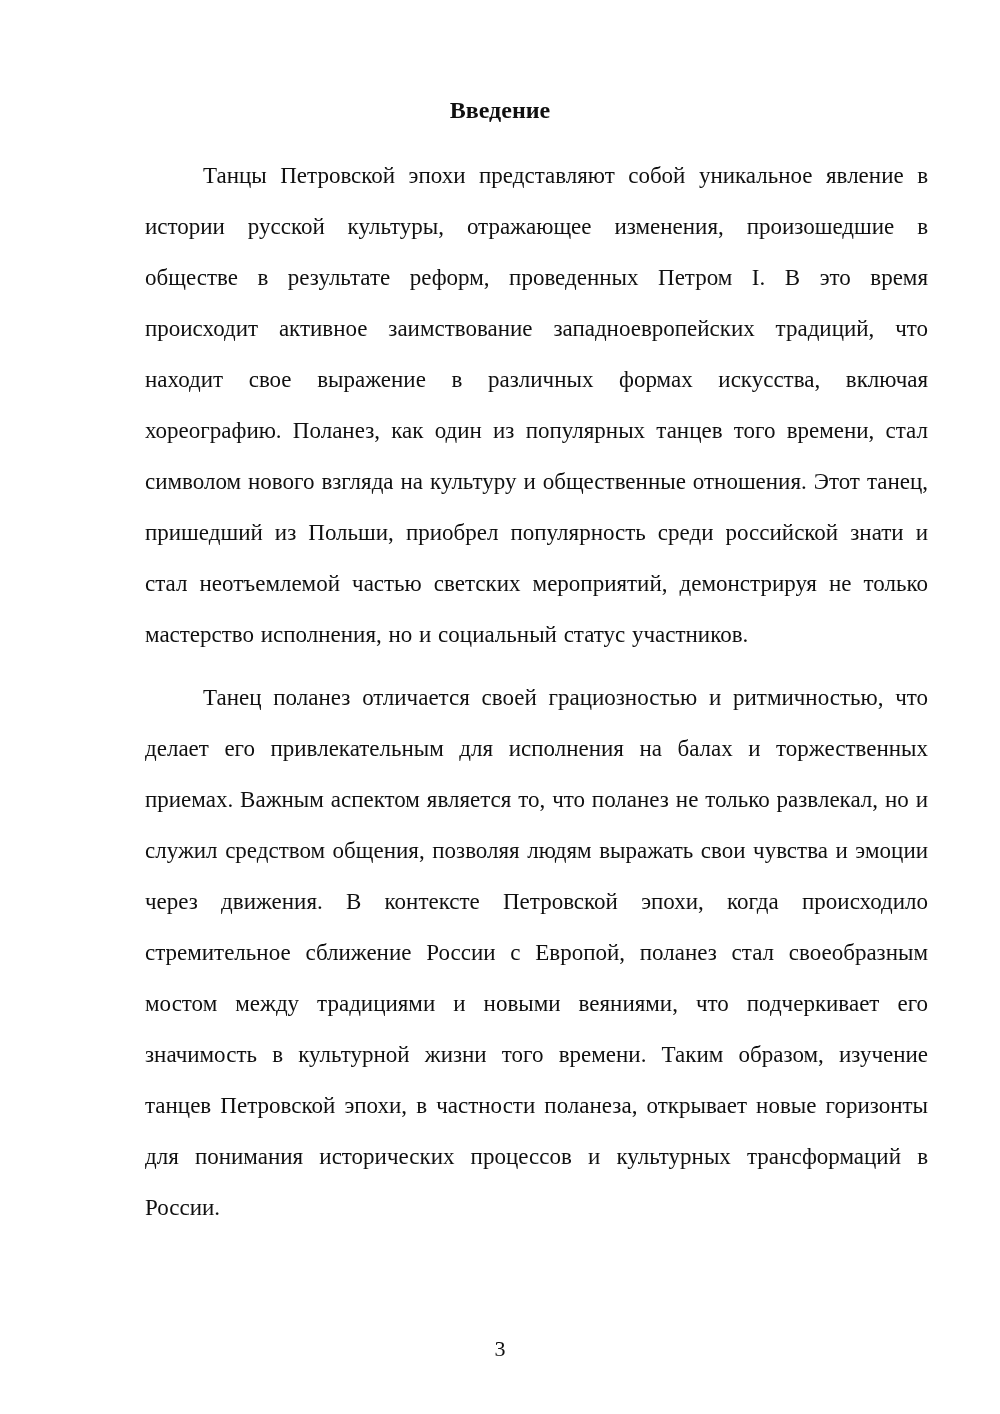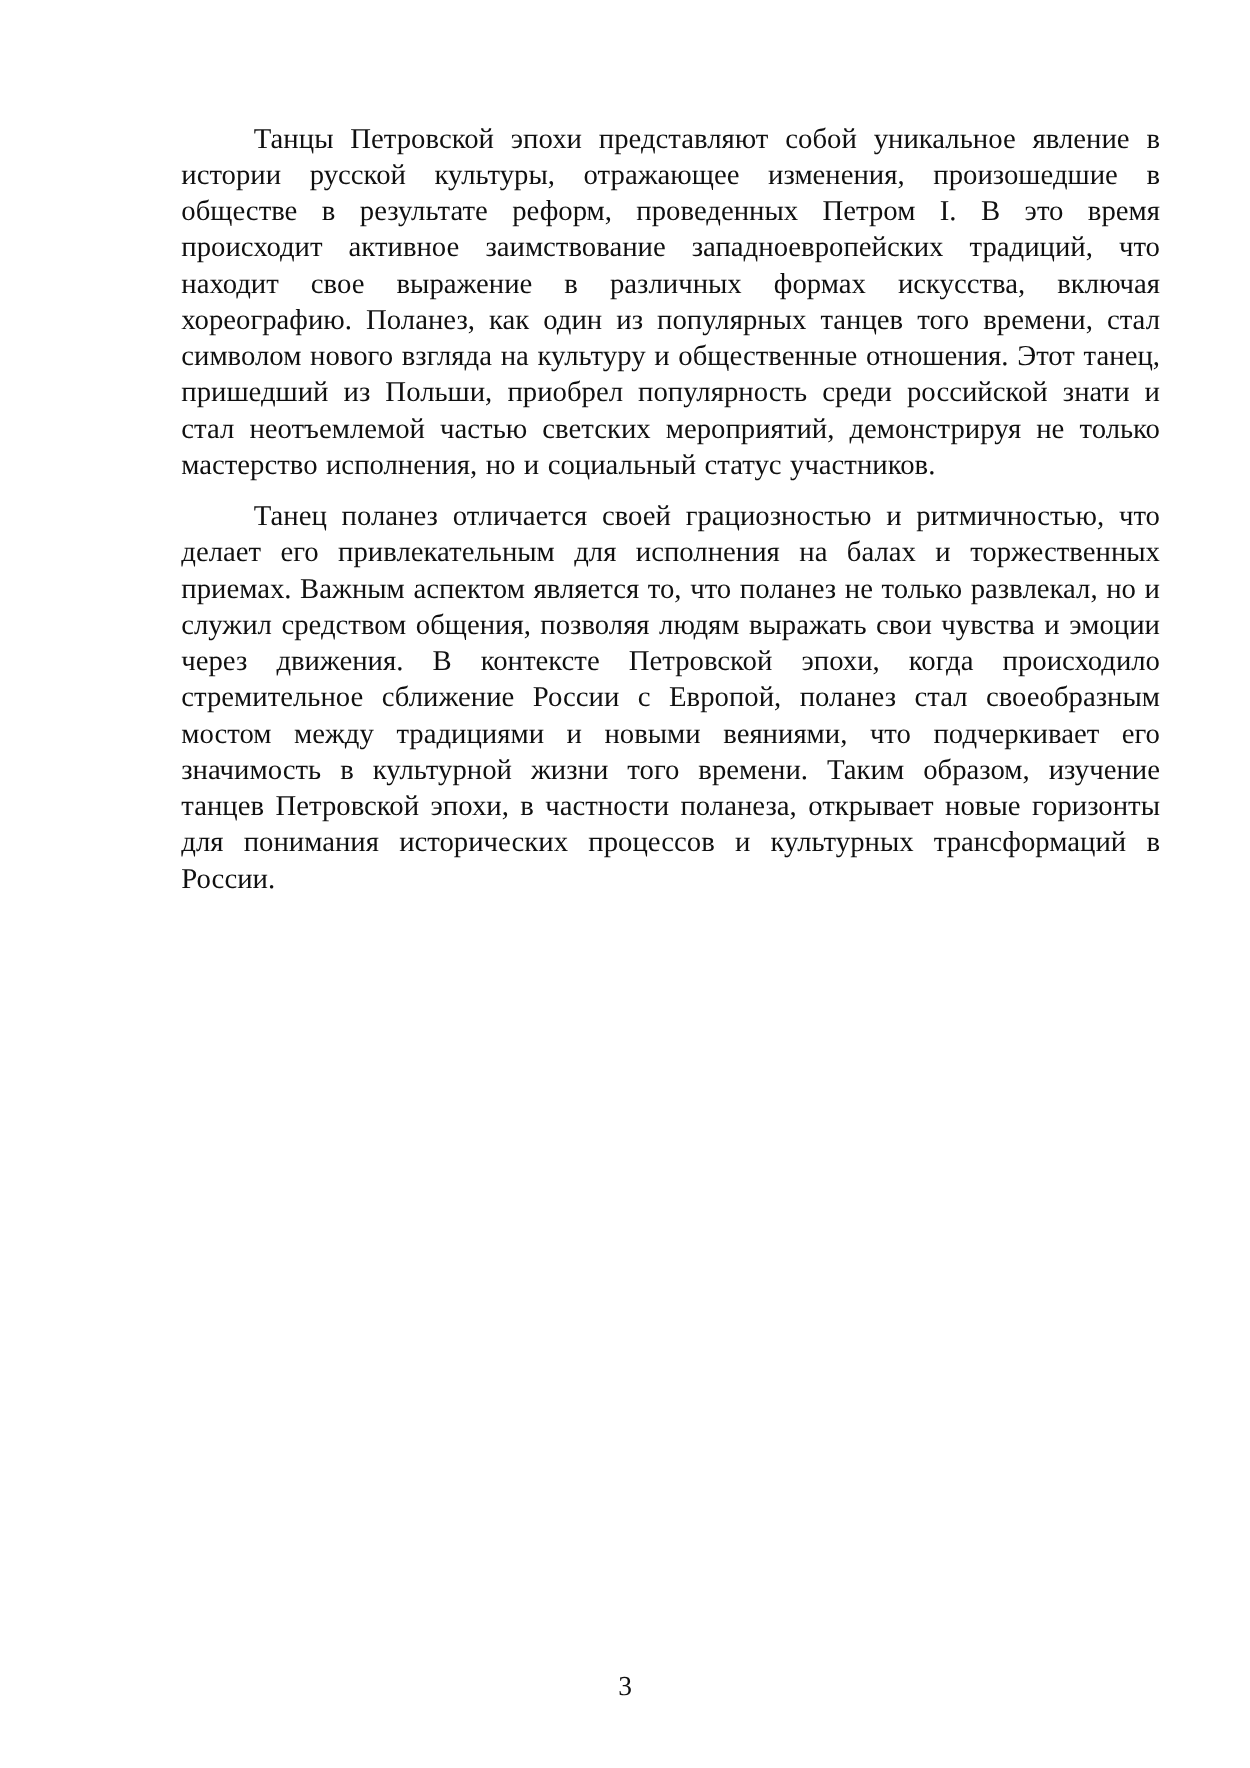--- a/index.html
+++ b/index.html
@@ -26,40 +26,41 @@
     font-weight: bold;
     line-height: 28px;
   }
   .body-text {
     margin-left: 145px;
     margin-right: 72px;
   }
   .para {
     margin: 0 0 12px 0;
     font-size: 23px;
-    line-height: 29px;
+    line-height: 51px;
     text-align: justify;
     text-indent: 58px;
     word-spacing: 1px;
   }
   .page-number {
     position: absolute;
     left: 0;
     right: 0;
     bottom: 52px;
     text-align: center;
     font-size: 22px;
     color: #101010;
   }
 </style>
 </head>
 <body>
 
 <div class="page">
 
+  <h1 class="heading">Введение</h1>
 
   <div class="body-text">
     <p class="para">Танцы Петровской эпохи представляют собой уникальное явление в истории русской культуры, отражающее изменения, произошедшие в обществе в результате реформ, проведенных Петром I. В это время происходит активное заимствование западноевропейских традиций, что находит свое выражение в различных формах искусства, включая хореографию. Поланез, как один из популярных танцев того времени, стал символом нового взгляда на культуру и общественные отношения. Этот танец, пришедший из Польши, приобрел популярность среди российской знати и стал неотъемлемой частью светских мероприятий, демонстрируя не только мастерство исполнения, но и социальный статус участников.</p>
     <p class="para">Танец поланез отличается своей грациозностью и ритмичностью, что делает его привлекательным для исполнения на балах и торжественных приемах. Важным аспектом является то, что поланез не только развлекал, но и служил средством общения, позволяя людям выражать свои чувства и эмоции через движения. В контексте Петровской эпохи, когда происходило стремительное сближение России с Европой, поланез стал своеобразным мостом между традициями и новыми веяниями, что подчеркивает его значимость в культурной жизни того времени. Таким образом, изучение танцев Петровской эпохи, в частности поланеза, открывает новые горизонты для понимания исторических процессов и культурных трансформаций в России.</p>
   </div>
 
   <div class="page-number">3</div>
 
 </div>
 

